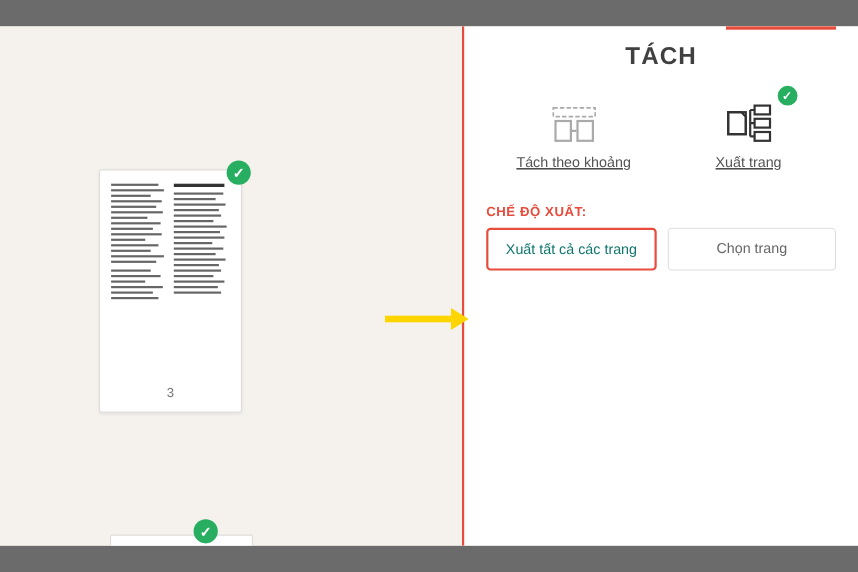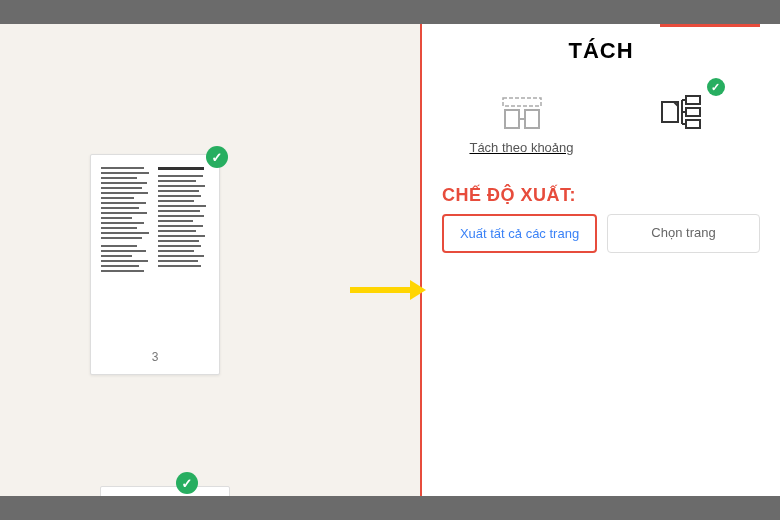--- a/index.html
+++ b/index.html
@@ -3,31 +3,31 @@
 <meta charset="utf-8">
 <style>
 * { box-sizing: border-box; margin: 0; padding: 0; }
 body { font-family: Arial, sans-serif; background: #6b6b6b; width: 780px; height: 520px; overflow: hidden; }
 .container { display: flex; height: 100%; background: #f5f2ed; position: relative; margin-top: 24px; margin-bottom: 24px; height: 472px; }
 .topbar { position: absolute; top: 0; left: 0; right: 0; height: 24px; background: #6b6b6b; }
 .botbar { position: absolute; bottom: 0; left: 0; right: 0; height: 24px; background: #6b6b6b; }
 .left-pane { flex: 1; background: #f5f2ed; position: relative; padding: 10px; overflow: hidden; }
 .right-pane { width: 360px; background: #fff; border-left: 2px solid #e74c3c; padding: 0; position: relative; }
 .tab-indicator { position: absolute; top: 0; right: 20px; width: 100px; height: 3px; background: #e74c3c; }
-.panel-title { text-align: center; font-size: 22px; font-weight: 600; color: #000000; padding: 14px 0 18px; letter-spacing: 1px; }
+.panel-title { text-align: center; font-size: 22px; font-weight: 600; color: #404040; padding: 14px 0 18px; letter-spacing: 1px; }
 .mode-row { display: flex; gap: 0; padding: 0 20px 12px; }
 .mode-btn { flex: 1; text-align: center; padding: 8px 4px; cursor: pointer; position: relative; text-decoration: underline; }
 .mode-icon { height: 44px; display: flex; align-items: center; justify-content: center; margin-bottom: 6px; }
 .mode-label { font-size: 13px; color: #555; }
 .check-badge { position: absolute; top: -4px; left: 50%; margin-left: 26px; width: 18px; height: 18px; background: #27ae60; border-radius: 50%; display: flex; align-items: center; justify-content: center; }
 .check-badge::after { content: "✓"; color: #fff; font-size: 11px; font-weight: bold; }
-.section-label { color: #e74c3c; font-size: 18px; font-weight: 600; padding: 10px 20px 8px; letter-spacing: 0.5px; }
+.section-label { color: #e74c3c; font-size: 12px; font-weight: 600; padding: 10px 20px 8px; letter-spacing: 0.5px; }
 .export-row { display: flex; gap: 10px; padding: 0 20px 14px; }
 .export-btn { flex: 1; padding: 10px 8px; border: 1px solid #ddd; border-radius: 4px; text-align: center; font-size: 13px; color: #666; cursor: pointer; background: #fff; }
-.export-btn.active { border: 2px solid #e74c3c; color: #3b82f6; }
+.export-btn.active { border: 2px solid #e74c3c; color: #0f766e; }
 .info-box { margin: 6px 20px; background: #dbe9f0; padding: 14px 16px; border-radius: 4px; font-size: 13px; color: #555; line-height: 1.5; }
 .info-box b { font-weight: 700; }
 .thumbs { position: absolute; left: -50px; top: 130px; display: flex; gap: 14px; }
 .thumb-wrap { position: relative; width: 130px; }
 .thumb-card { background: #fff; border: 1px solid #ddd; border-radius: 2px; padding: 4px; box-shadow: 0 1px 3px rgba(0,0,0,0.08); }
 .thumb-page { width: 100%; height: 185px; background: #fff; padding: 8px 6px; overflow: hidden; }
 .thumb-page .ln { height: 2px; background: #666; margin-bottom: 3px; }
 .thumb-page .col2 { display: flex; gap: 6px; height: 100%; }
 .thumb-page .col { flex: 1; }
 .thumb-label { text-align: center; font-size: 12px; color: #777; padding: 6px 0; }
@@ -137,20 +137,21 @@
             <path d="M6 10 L18 10 L22 14 L22 30 L6 30 Z" fill="none" stroke="#333" stroke-width="2"></path>
             <rect x="30" y="4" width="14" height="8" fill="none" stroke="#333" stroke-width="2"></rect>
             <rect x="30" y="16" width="14" height="8" fill="none" stroke="#333" stroke-width="2"></rect>
             <rect x="30" y="28" width="14" height="8" fill="none" stroke="#333" stroke-width="2"></rect>
             <line x1="26" y1="8" x2="26" y2="32" stroke="#333" stroke-width="2"></line>
             <line x1="26" y1="8" x2="30" y2="8" stroke="#333" stroke-width="2"></line>
             <line x1="26" y1="20" x2="30" y2="20" stroke="#333" stroke-width="2"></line>
             <line x1="26" y1="32" x2="30" y2="32" stroke="#333" stroke-width="2"></line>
           </svg>
         </div>
+        <div class="mode-label">Xuất trang</div>
       </div>
     </div>
 
     <div class="section-label">CHẾ ĐỘ XUẤT:</div>
 
     <div class="export-row">
       <div class="export-btn active">Xuất tất cả các trang</div>
       <div class="export-btn">Chọn trang</div>
     </div>
 

